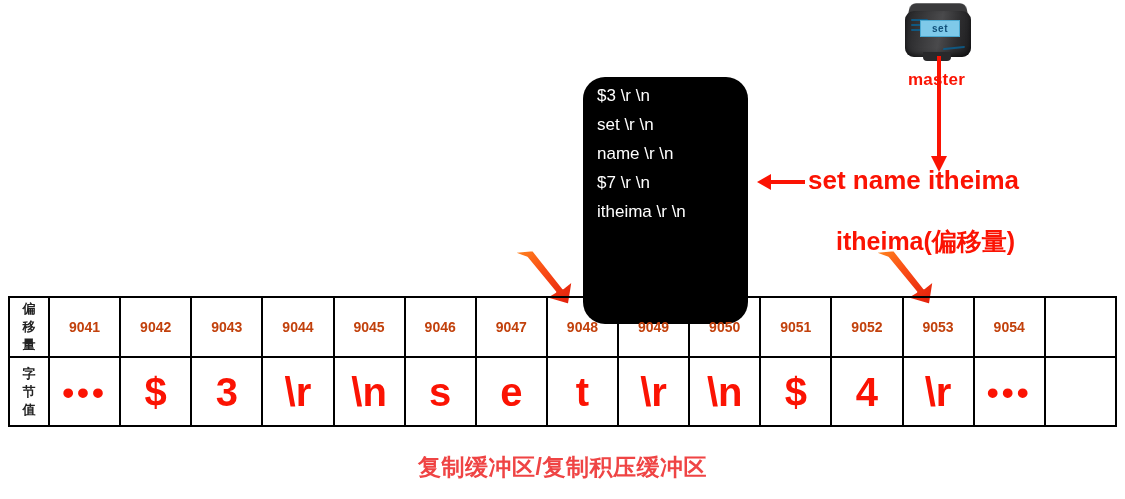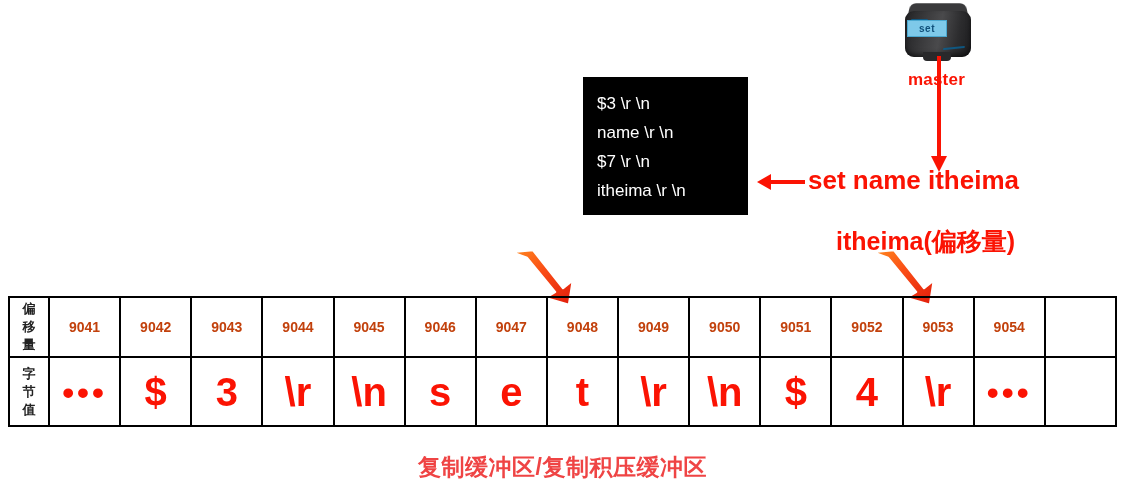--- a/index.html
+++ b/index.html
@@ -46,21 +46,21 @@
     width: 17px; height: 2px;
     background: #0a5f8f;
     opacity: .85;
     border-radius: 1px;
   }
   #master-node .slot.s1 { top: 17px; }
   #master-node .slot.s2 { top: 22px; }
   #master-node .slot.s3 { top: 27px; width: 12px; }
   #master-node .slot.s4 { top: 45px; left: 40px; width: 22px; transform: rotate(-6deg); }
   #master-node .set-badge {
-    position: absolute; left: 4px; top: 18px;
+    position: absolute; left: 17px; top: 18px;
     width: 40px; height: 17px;
     background: #7ec9e9;
     border: 1px solid #4aa8d0;
     display: flex; align-items: center; justify-content: center;
     font-size: 10px; font-weight: bold;
     color: #10507a;
     letter-spacing: .5px;
   }
 
   
@@ -86,23 +86,24 @@
     left: 908px; top: 70px;
     font-size: 17px; font-weight: bold;
     color: #fb1303;
     letter-spacing: .2px;
   }
 
   
   #resp-box {
     position: absolute;
     left: 583px; top: 77px;
-    width: 165px; height: 138px;
+    width: 165px; height: 247px;
     background: #000000;
-    padding: 12px 0 0 14px;
+    padding: 4px 0 0 14px;
+    border-radius: 22px;
   }
   #resp-box .line {
     color: #ffffff;
     font-size: 17px;
     line-height: 29px;
     white-space: pre;
     font-family: "Liberation Sans", "DejaVu Sans", sans-serif;
   }
 
   
@@ -221,20 +222,21 @@
 
 <div id="master-arrow">
   <div class="shaft"></div>
   <div class="head"></div>
 </div>
 
 <div id="master-label">master</div>
 
 <div id="resp-box">
   <div class="line">$3 \r \n</div>
+  <div class="line">set \r \n</div>
   <div class="line">name \r \n</div>
   <div class="line">$7 \r \n</div>
   <div class="line">itheima \r \n</div>
 </div>
 
 <div id="resp-arrow">
   <div class="head"></div>
   <div class="shaft"></div>
 </div>
 

